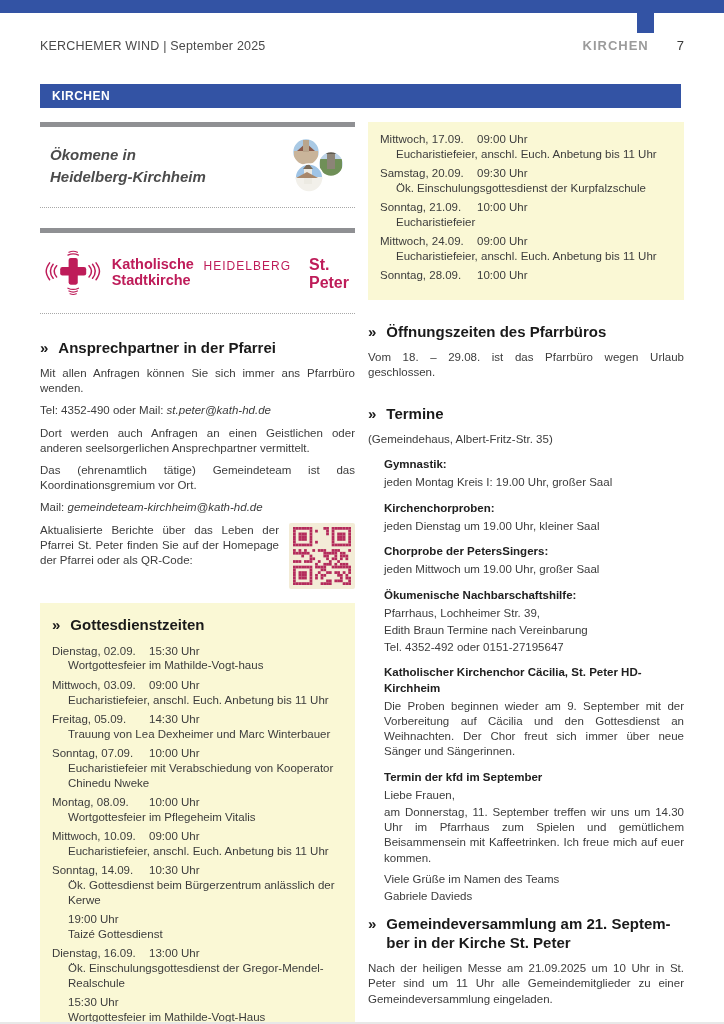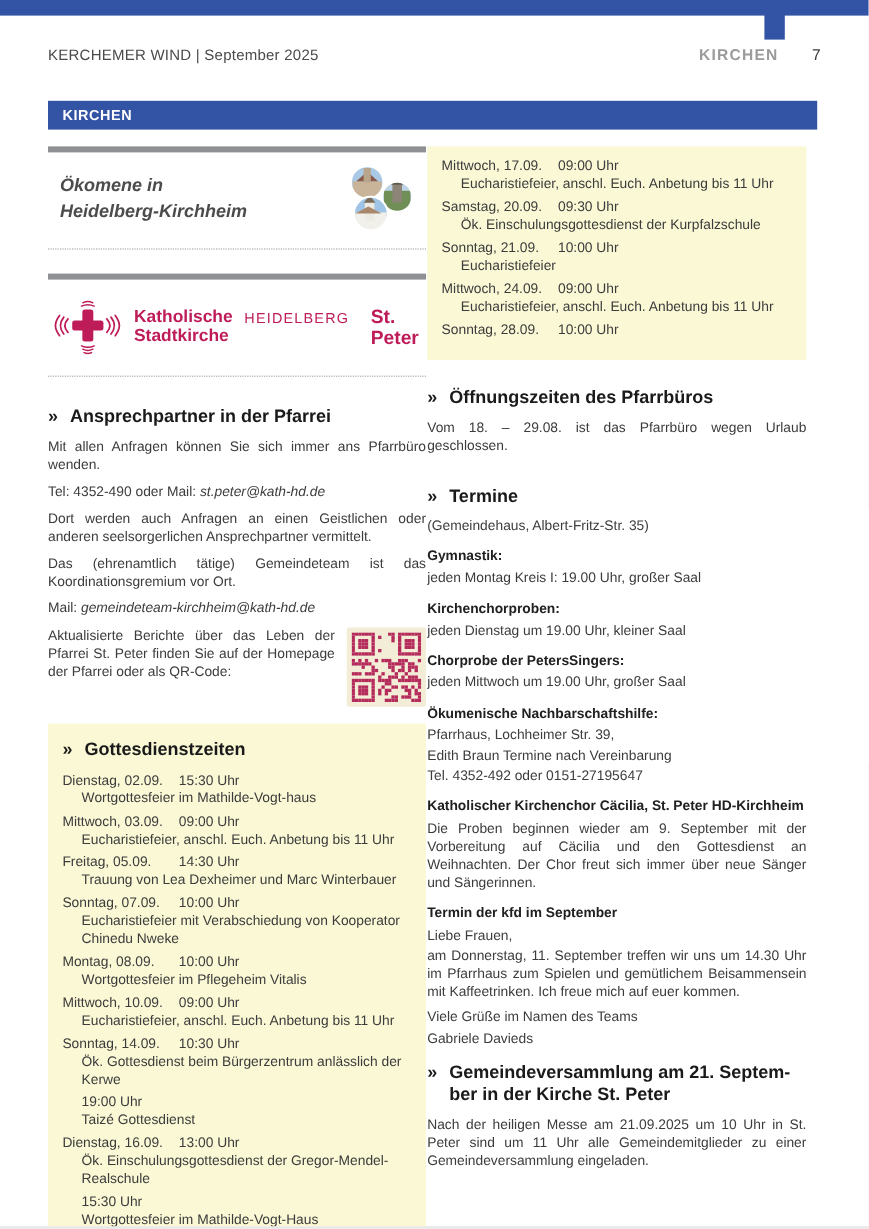--- a/index.html
+++ b/index.html
@@ -21,21 +21,21 @@
   .hdr-left{font-size:12.5px;color:#4a4a4a;letter-spacing:.2px;}
   .hdr-right{display:flex;gap:28px;align-items:baseline;}
   .hdr-sec{font-size:13px;font-weight:700;color:#9b9b9b;letter-spacing:1px;}
   .hdr-page{font-size:13px;color:#3a3a3a;}
 
   .section-bar{position:absolute;top:84px;left:40px;width:641px;height:24px;background:var(--blue);
     color:#fff;font-size:12px;font-weight:700;letter-spacing:.5px;display:flex;align-items:center;padding-left:12px;}
 
   .col{position:absolute;top:122px;}
   .col-left{left:40px;width:315px;}
-  .col-right{left:356px;width:316px;}
+  .col-right{left:368px;width:316px;}
 
   .brandbox{border-top:5px solid #8f9093;border-bottom:1px dotted #a8a8a8;padding:10px 6px 12px 10px;
     display:flex;justify-content:space-between;align-items:center;margin-bottom:20px;}
   .oeku-title{font-size:15px;font-weight:700;font-style:italic;color:#4c4c4c;line-height:1.5;}
   .brand2{gap:10px;justify-content:flex-start;padding:8px 6px 10px 4px;}
   .brand2-text{display:flex;flex-direction:row;gap:2px;padding-top:4px;}
   .brand2-l1{font-size:14.5px;font-weight:700;color:var(--crimson);}
   .brand2-l2{display:flex;gap:18px;align-items:baseline;}
   .brand2-city{font-size:12px;color:var(--crimson);letter-spacing:1px;}
   .brand2-peter{font-size:16px;font-weight:700;color:var(--crimson);}
@@ -58,21 +58,21 @@
   .yellow .sec{margin:2px 0 10px;}
 
   .sched-item{font-size:11.5px;line-height:14.8px;color:var(--ink);margin-bottom:4.5px;}
   .sched-head{display:flex;}
   .sched-head .sd{width:97px;flex:0 0 auto;}
   .sched-head.sub{padding-left:16px;margin-top:4px;}
   .sched-desc{padding-left:16px;}
 
   .subtitle{font-size:11.5px;line-height:15.2px;color:var(--ink);margin-bottom:10px;}
 
-  .tblock{margin-bottom:10px;}
+  .tblock{margin-bottom:10px;margin-left:16px;}
   .tlabel{font-size:11.5px;font-weight:700;color:#202020;line-height:15.2px;margin-bottom:3px;}
   .tline{font-size:11.5px;color:var(--ink);line-height:15.2px;margin-bottom:2px;}
   .tpara{margin-bottom:6px;margin-top:2px;}
 
   .sec.multi{align-items:flex-start;margin-top:8px;}
   .sec.multi .lines div{line-height:19px;}
 </style>
 </head>
 <body>
 

